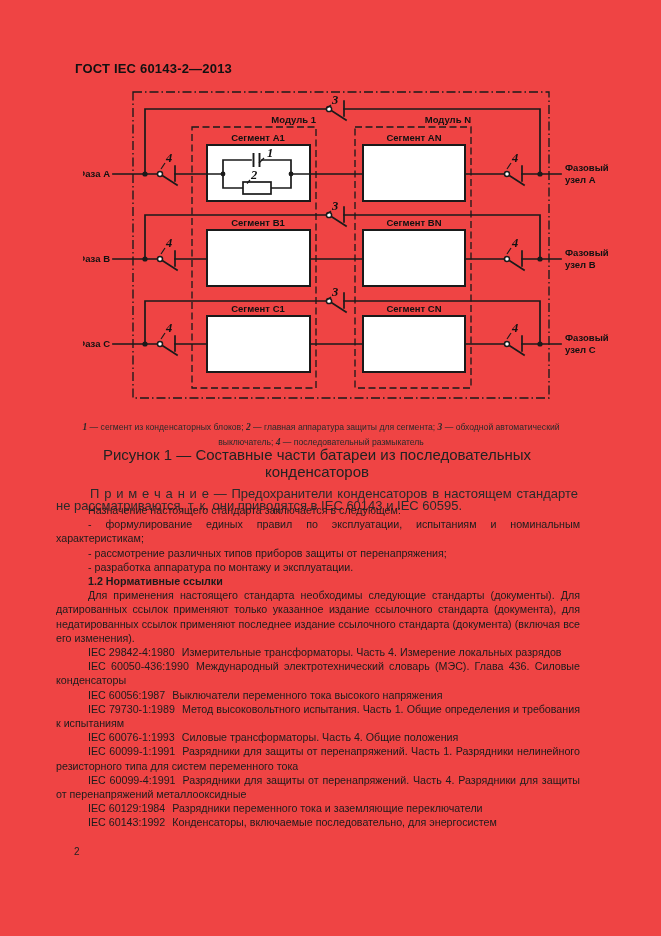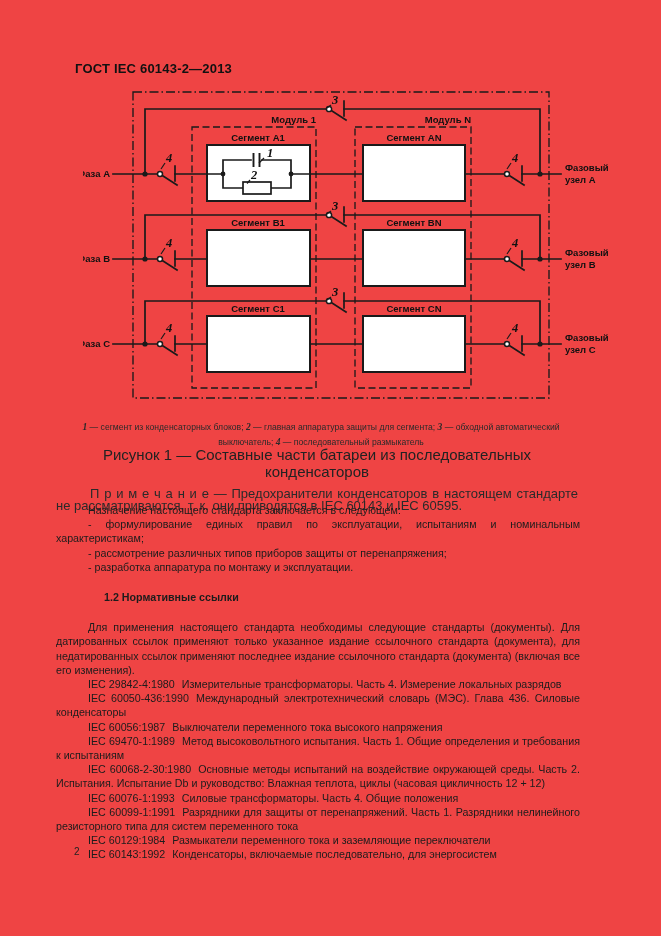--- a/index.html
+++ b/index.html
@@ -38,21 +38,21 @@
   }
   .note{
     position:absolute; left:56px; top:475px; width:522px;
     font-size:13px; line-height:11.5px; text-indent:34px; text-align:justify; color:#2a2a2a;
   }
   .body-text{
     position:absolute; left:56px; top:503px; width:524px;
     font-size:10.7px; line-height:14.2px; text-align:justify;
   }
   .para{ margin:0; text-indent:32px;}
-  .subheading{ margin:16px; text-indent:32px; font-weight:bold;}
+  .subheading{ margin:0; text-indent:32px; font-weight:bold;}
   .ref-title{ margin-left:7px;}
   .page-number{
     position:absolute; left:74px; top:846px; font-size:10px; color:#222;
   }
 </style>
 </head>
 <body>
 
 <div class="page">
 
@@ -170,23 +170,23 @@
   <div class="body-text">
     <p class="para">Назначение настоящего стандарта заключается в следующем:</p>
     <p class="para">- формулирование единых правил по эксплуатации, испытаниям и номинальным характеристикам;</p>
     <p class="para">- рассмотрение различных типов приборов защиты от перенапряжения;</p>
     <p class="para">- разработка аппаратура по монтажу и эксплуатации.</p>
     <p class="subheading">1.2 Нормативные ссылки</p>
     <p class="para">Для применения настоящего стандарта необходимы следующие стандарты (документы). Для датированных ссылок применяют только указанное издание ссылочного стандарта (документа), для недатированных ссылок применяют последнее издание ссылочного стандарта (документа) (включая все его изменения).</p>
     <p class="para ref"><span class="ref-code">IEC 29842-4:1980</span><span class="ref-title">Измерительные трансформаторы. Часть 4. Измерение локальных разрядов</span></p>
     <p class="para ref"><span class="ref-code">IEC 60050-436:1990</span><span class="ref-title">Международный электротехнический словарь (МЭС). Глава 436. Силовые конденсаторы</span></p>
     <p class="para ref"><span class="ref-code">IEC 60056:1987</span><span class="ref-title">Выключатели переменного тока высокого напряжения</span></p>
-    <p class="para ref"><span class="ref-code">IEC 69470-1:1989</span><span class="ref-title">Метод высоковольтного испытания. Часть 1. Общие определения и требования к испытаниям</span></p>
-    <p class="para ref"><span class="ref-code">IEC 60068-2-30:1980</span><span class="ref-title">Основные методы испытаний на воздействие окружающей среды. Часть 2. Испытания. Испытание Db и руководство: Влажная теплота, циклы (часовая цикличность 12 + 12)</span></p>
+    <p class="para ref"><span class="ref-code">IEC 79730-1:1989</span><span class="ref-title">Метод высоковольтного испытания. Часть 1. Общие определения и требования к испытаниям</span></p>
     <p class="para ref"><span class="ref-code">IEC 60076-1:1993</span><span class="ref-title">Силовые трансформаторы. Часть 4. Общие положения</span></p>
     <p class="para ref"><span class="ref-code">IEC 60099-1:1991</span><span class="ref-title">Разрядники для защиты от перенапряжений. Часть 1. Разрядники нелинейного резисторного типа для систем переменного тока</span></p>
-    <p class="para ref"><span class="ref-code">IEC 60129:1984</span><span class="ref-title">Размыкатели переменного тока и заземляющие переключатели</span></p>
+    <p class="para ref"><span class="ref-code">IEC 60099-4:1991</span><span class="ref-title">Разрядники для защиты от перенапряжений. Часть 4. Разрядники для защиты от перенапряжений металлооксидные</span></p>
+    <p class="para ref"><span class="ref-code">IEC 60129:1984</span><span class="ref-title">Разрядники переменного тока и заземляющие переключатели</span></p>
     <p class="para ref"><span class="ref-code">IEC 60143:1992</span><span class="ref-title">Конденсаторы, включаемые последовательно, для энергосистем</span></p>
   </div>
 
   <div class="page-number">2</div>
 
 </div>
 
 </body></html>

